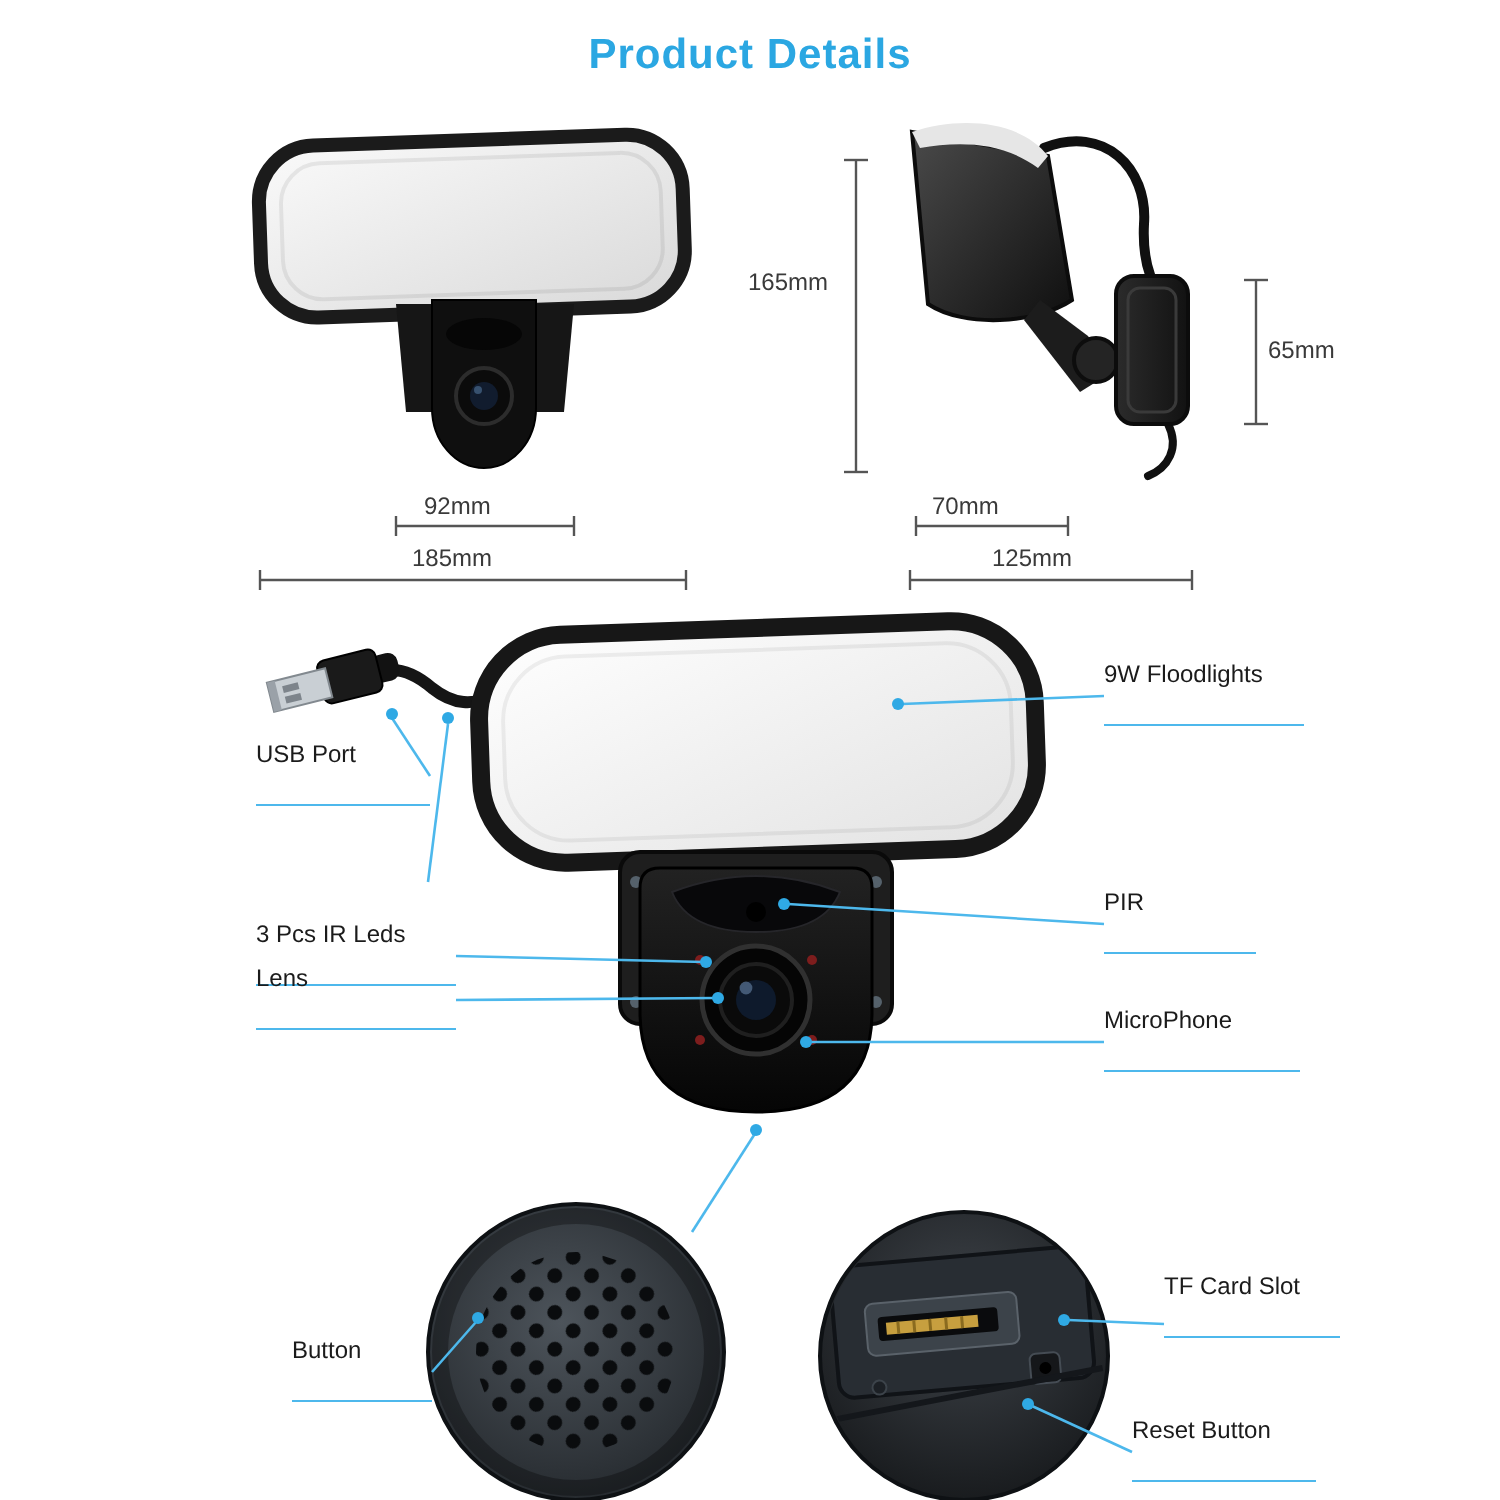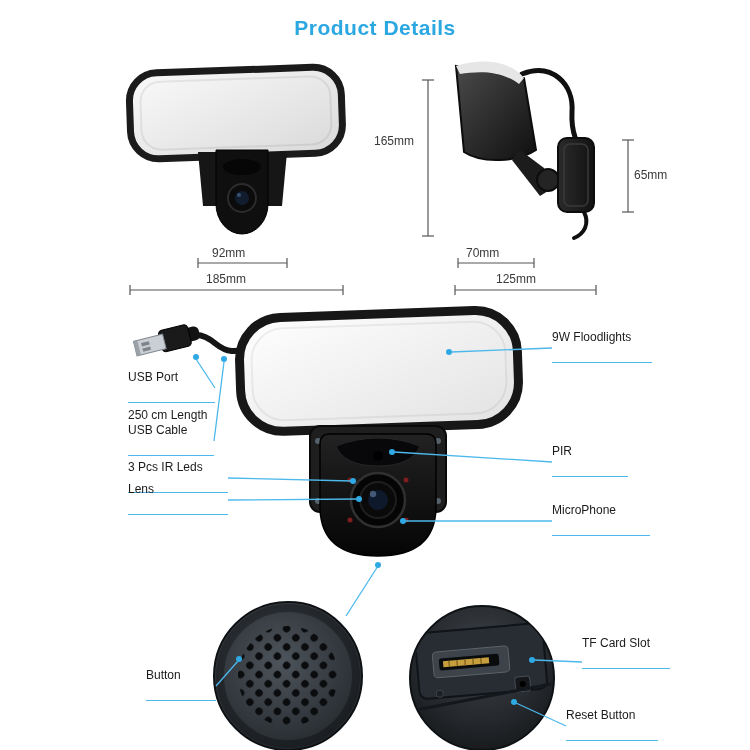--- a/index.html
+++ b/index.html
@@ -234,21 +234,20 @@
   </svg>
 
   <div class="dim ta-r" style="left:374px;top:134px;width:48px">165mm</div>
   <div class="dim ta-c" style="left:212px;top:246px;width:62px">92mm</div>
   <div class="dim ta-c" style="left:206px;top:272px;width:62px">185mm</div>
   <div class="dim" style="left:634px;top:168px">65mm</div>
   <div class="dim ta-c" style="left:466px;top:246px;width:60px">70mm</div>
   <div class="dim ta-c" style="left:496px;top:272px;width:60px">125mm</div>
 
   <div class="lbl" style="left:128px;top:370px;width:87px">USB Port</div>
-  <div class="lbl" style="left:128px;top:408px;width:86px">250 cm Length USB Cable</div>
   <div class="lbl" style="left:128px;top:460px;width:100px">3 Pcs IR Leds</div>
   <div class="lbl" style="left:128px;top:482px;width:100px">Lens</div>
   <div class="lbl" style="left:552px;top:330px;width:100px">9W Floodlights</div>
   <div class="lbl ta-r" style="left:552px;top:444px;width:76px">PIR</div>
   <div class="lbl" style="left:552px;top:503px;width:98px">MicroPhone</div>
   <div class="lbl" style="left:146px;top:668px;width:70px">Button</div>
   <div class="lbl" style="left:582px;top:636px;width:88px">TF Card Slot</div>
   <div class="lbl" style="left:566px;top:708px;width:92px">Reset Button</div>
 
 </div>

